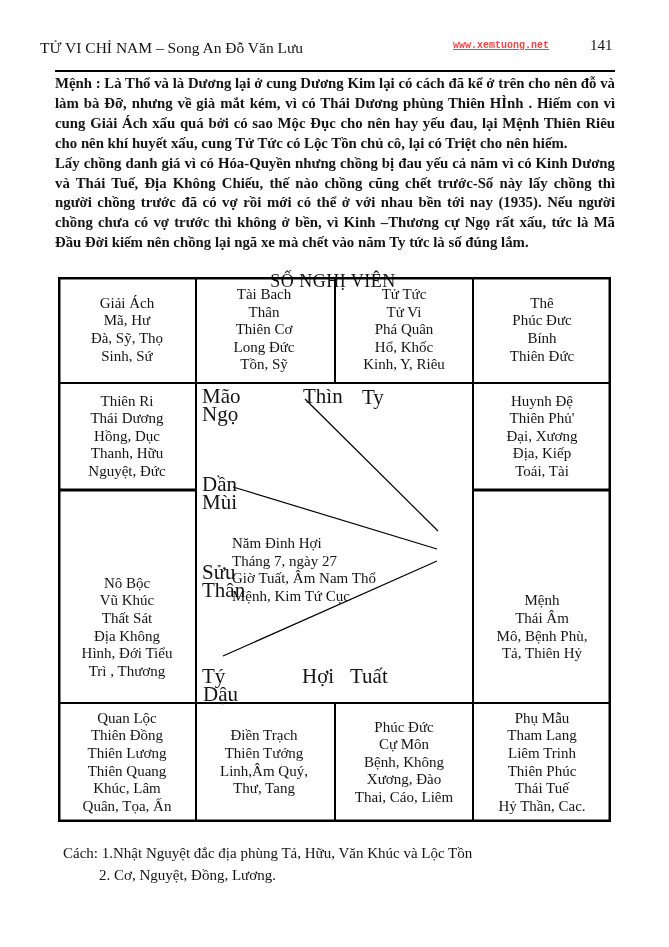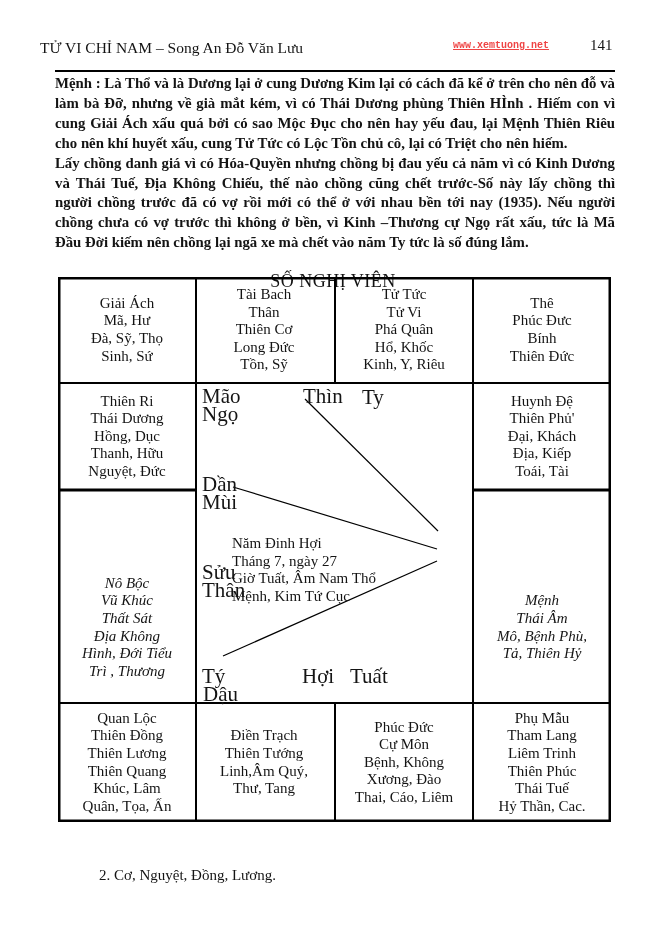--- a/index.html
+++ b/index.html
@@ -19,21 +19,21 @@
   .body-text p{margin:0;font-weight:bold;}
   
   .chart-title{position:absolute;left:55px;top:251px;width:556px;text-align:center;
     font-size:18px;letter-spacing:.5px;margin-top:20px;}
   
   .chart{position:absolute;left:58px;top:277px;width:553px;height:545px;border-radius:17px;}
   .chart svg{position:absolute;left:0;top:0;}
   .cell{position:absolute;display:flex;flex-direction:column;justify-content:center;
     text-align:center;font-size:15px;line-height:17.6px;}
   .r1{top:0;height:106px;} .r2{top:106px;height:107px;}
-  .r3{top:213px;height:275px;font-style:italic;} .r4{top:426px;height:119px;}
+  .r3{top:213px;height:275px;} .r4{top:426px;height:119px;}
   .c1{left:0;width:138px;} .c2{left:122px;width:168px;}
   .c3{left:277px;width:138px;} .c4{left:415px;width:138px;}
   .branch{position:absolute;font-size:21px;line-height:15px;white-space:nowrap;}
   .info{position:absolute;left:174px;top:258px;font-size:15px;line-height:17.5px;white-space:nowrap;}
   
   .cach1{position:absolute;left:63px;top:845px;font-size:15px;white-space:nowrap;}
   .cach2{position:absolute;left:99px;top:867px;font-size:15px;white-space:nowrap;}
 </style>
 </head>
 <body>
@@ -98,21 +98,21 @@
     <div class="cell r2 c1">
         <div>Thiên Ri</div>
         <div>Thái Dương</div>
         <div>Hồng, Dục</div>
         <div>Thanh, Hữu</div>
         <div>Nguyệt, Đức</div>
       </div>
     <div class="cell r2 c4">
         <div>Huynh Đệ</div>
         <div>Thiên Phủ'</div>
-        <div>Đại, Khách</div>
+        <div>Đại, Xương</div>
         <div>Địa, Kiếp</div>
         <div>Toái, Tài</div>
       </div>
     <div class="cell r3 c1">
         <div>Nô Bộc</div>
         <div>Vũ Khúc</div>
         <div>Thất Sát</div>
         <div>Địa Không</div>
         <div>Hình, Đới Tiểu</div>
         <div>Trì , Thương</div>
@@ -167,15 +167,16 @@
     <span class="branch" style="left:292px;top:392px">Tuất</span>
 
     <div class="info">
         <div>Năm Đinh Hợi</div>
         <div>Tháng 7, ngày 27</div>
         <div>Giờ Tuất, Âm Nam Thổ</div>
         <div>Mệnh, Kim Tứ Cục</div>
       </div>
   </div>
 
+  <div class="cach1">Cách: 1.Nhật Nguyệt đắc địa phùng Tả, Hữu, Văn Khúc và Lộc Tồn</div>
   <div class="cach2">2. Cơ, Nguyệt, Đồng, Lương.</div>
 
 </div>
 
 </body></html>

